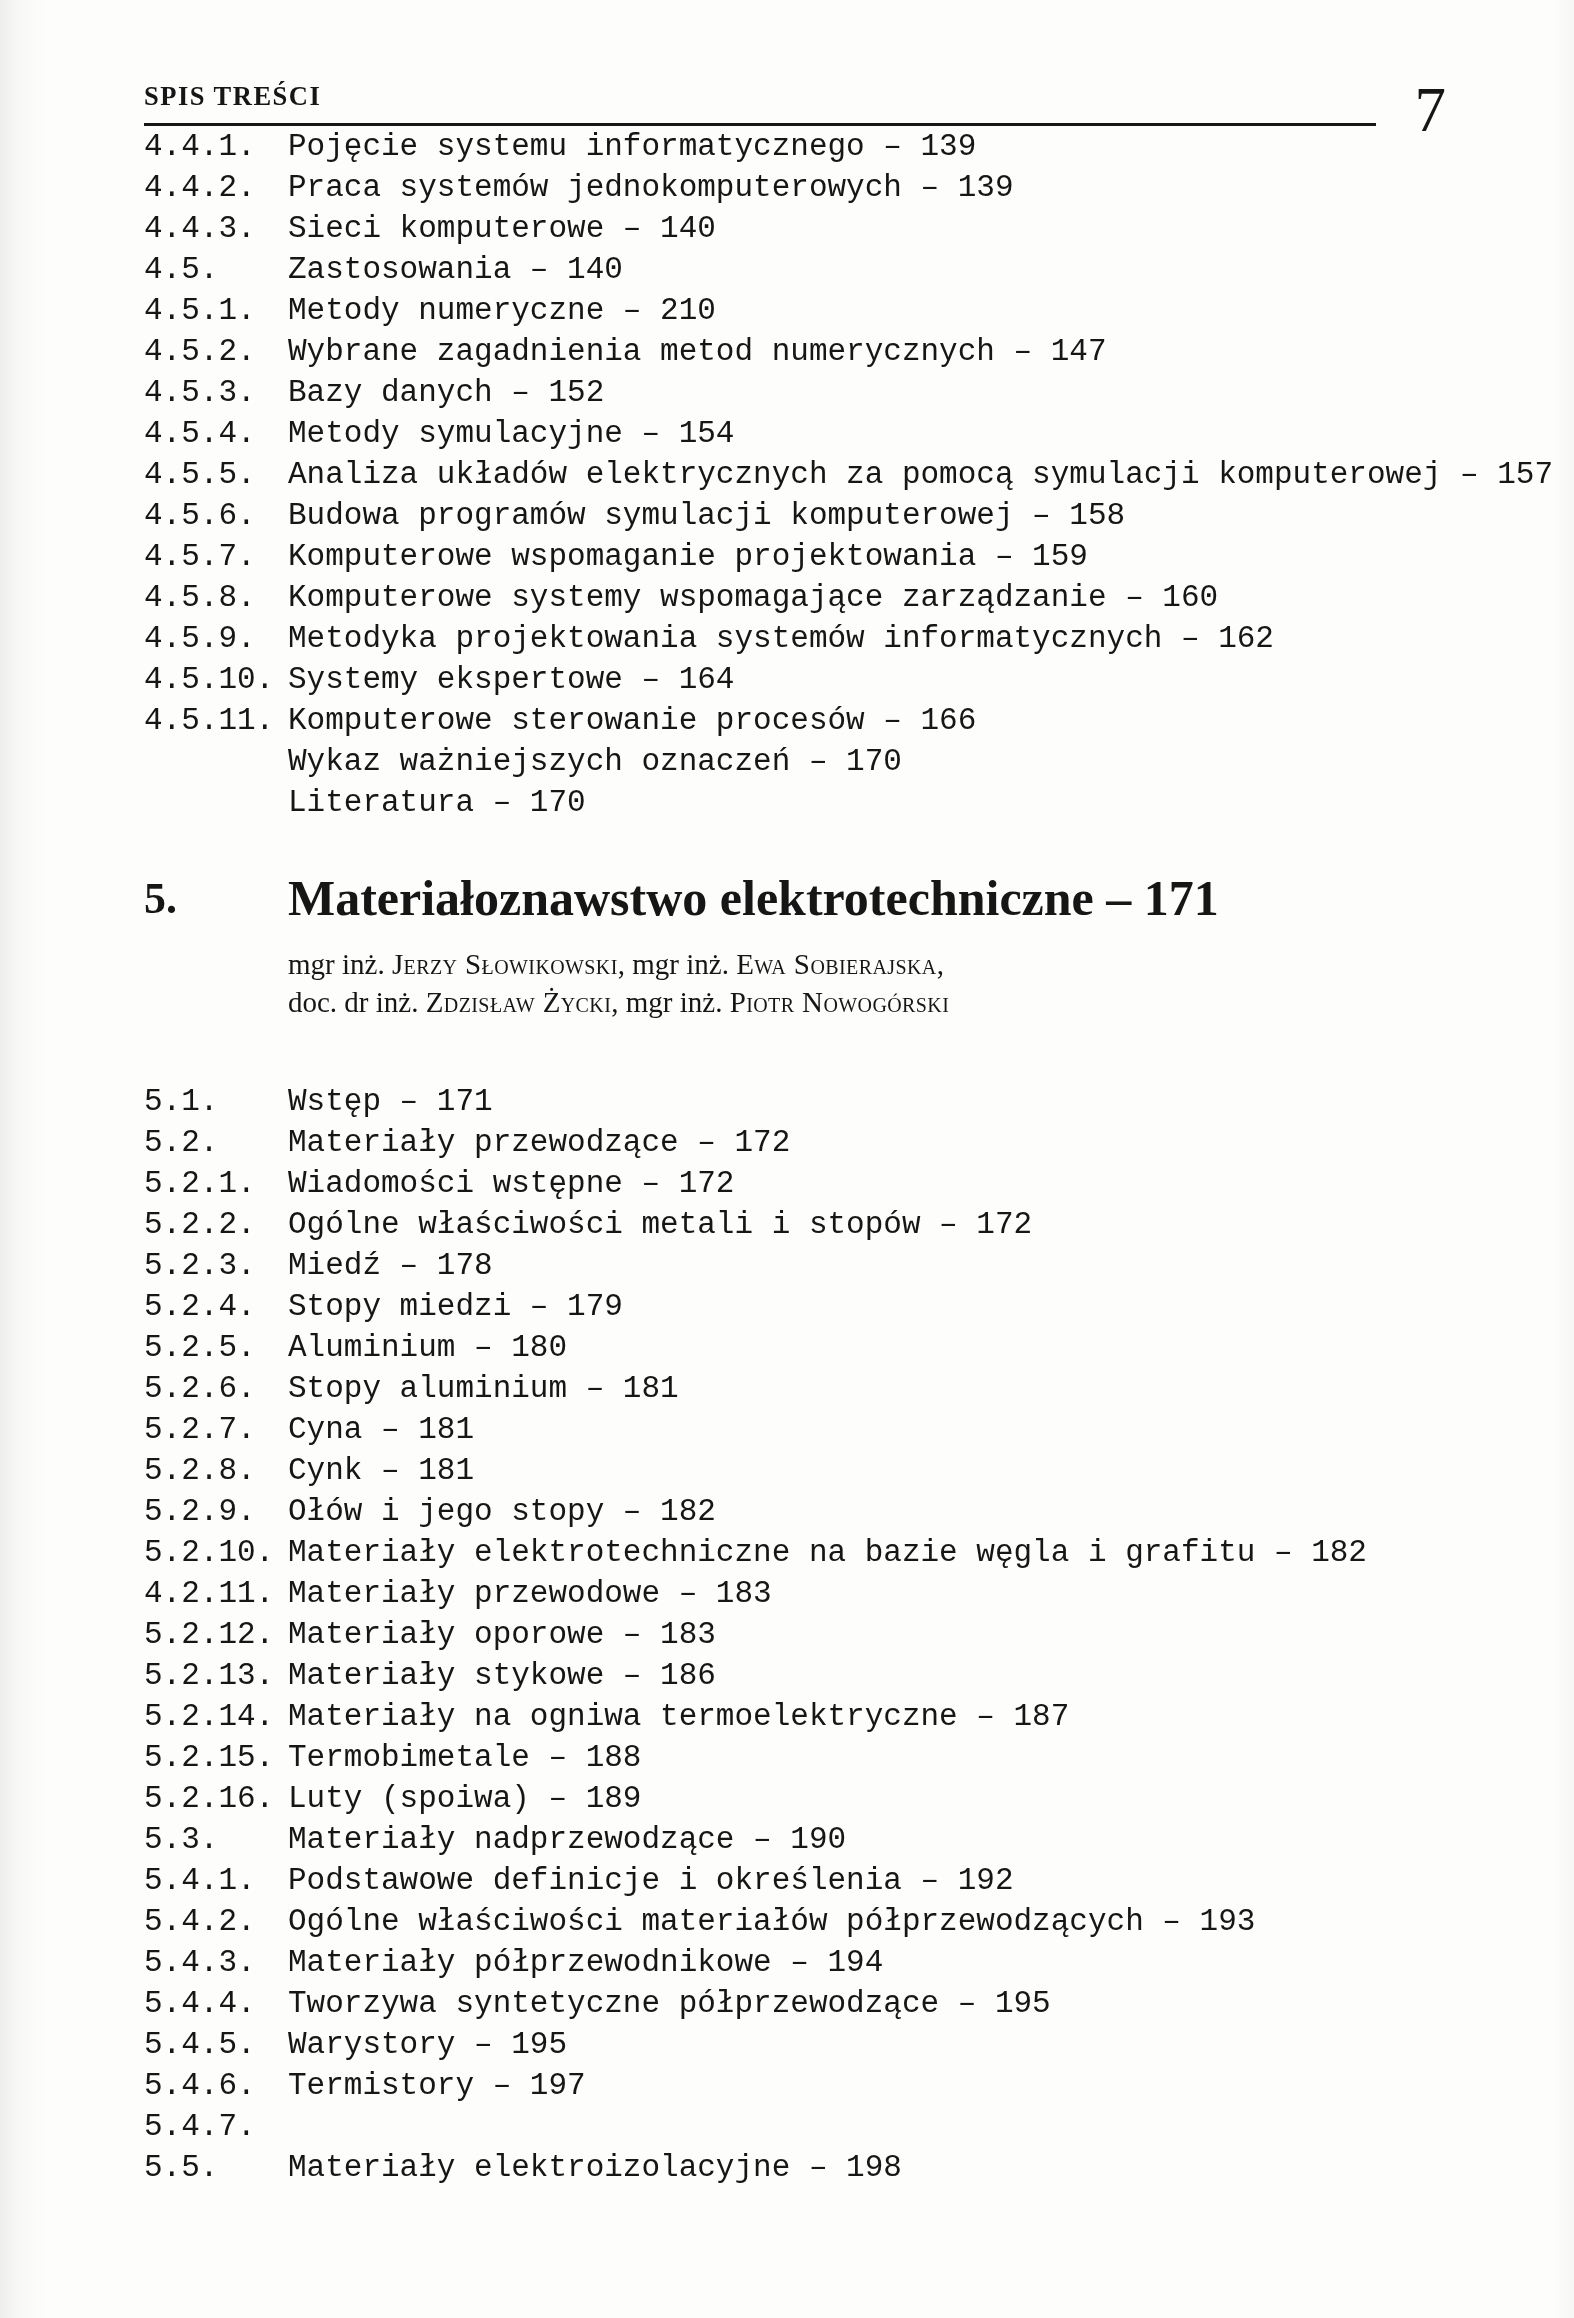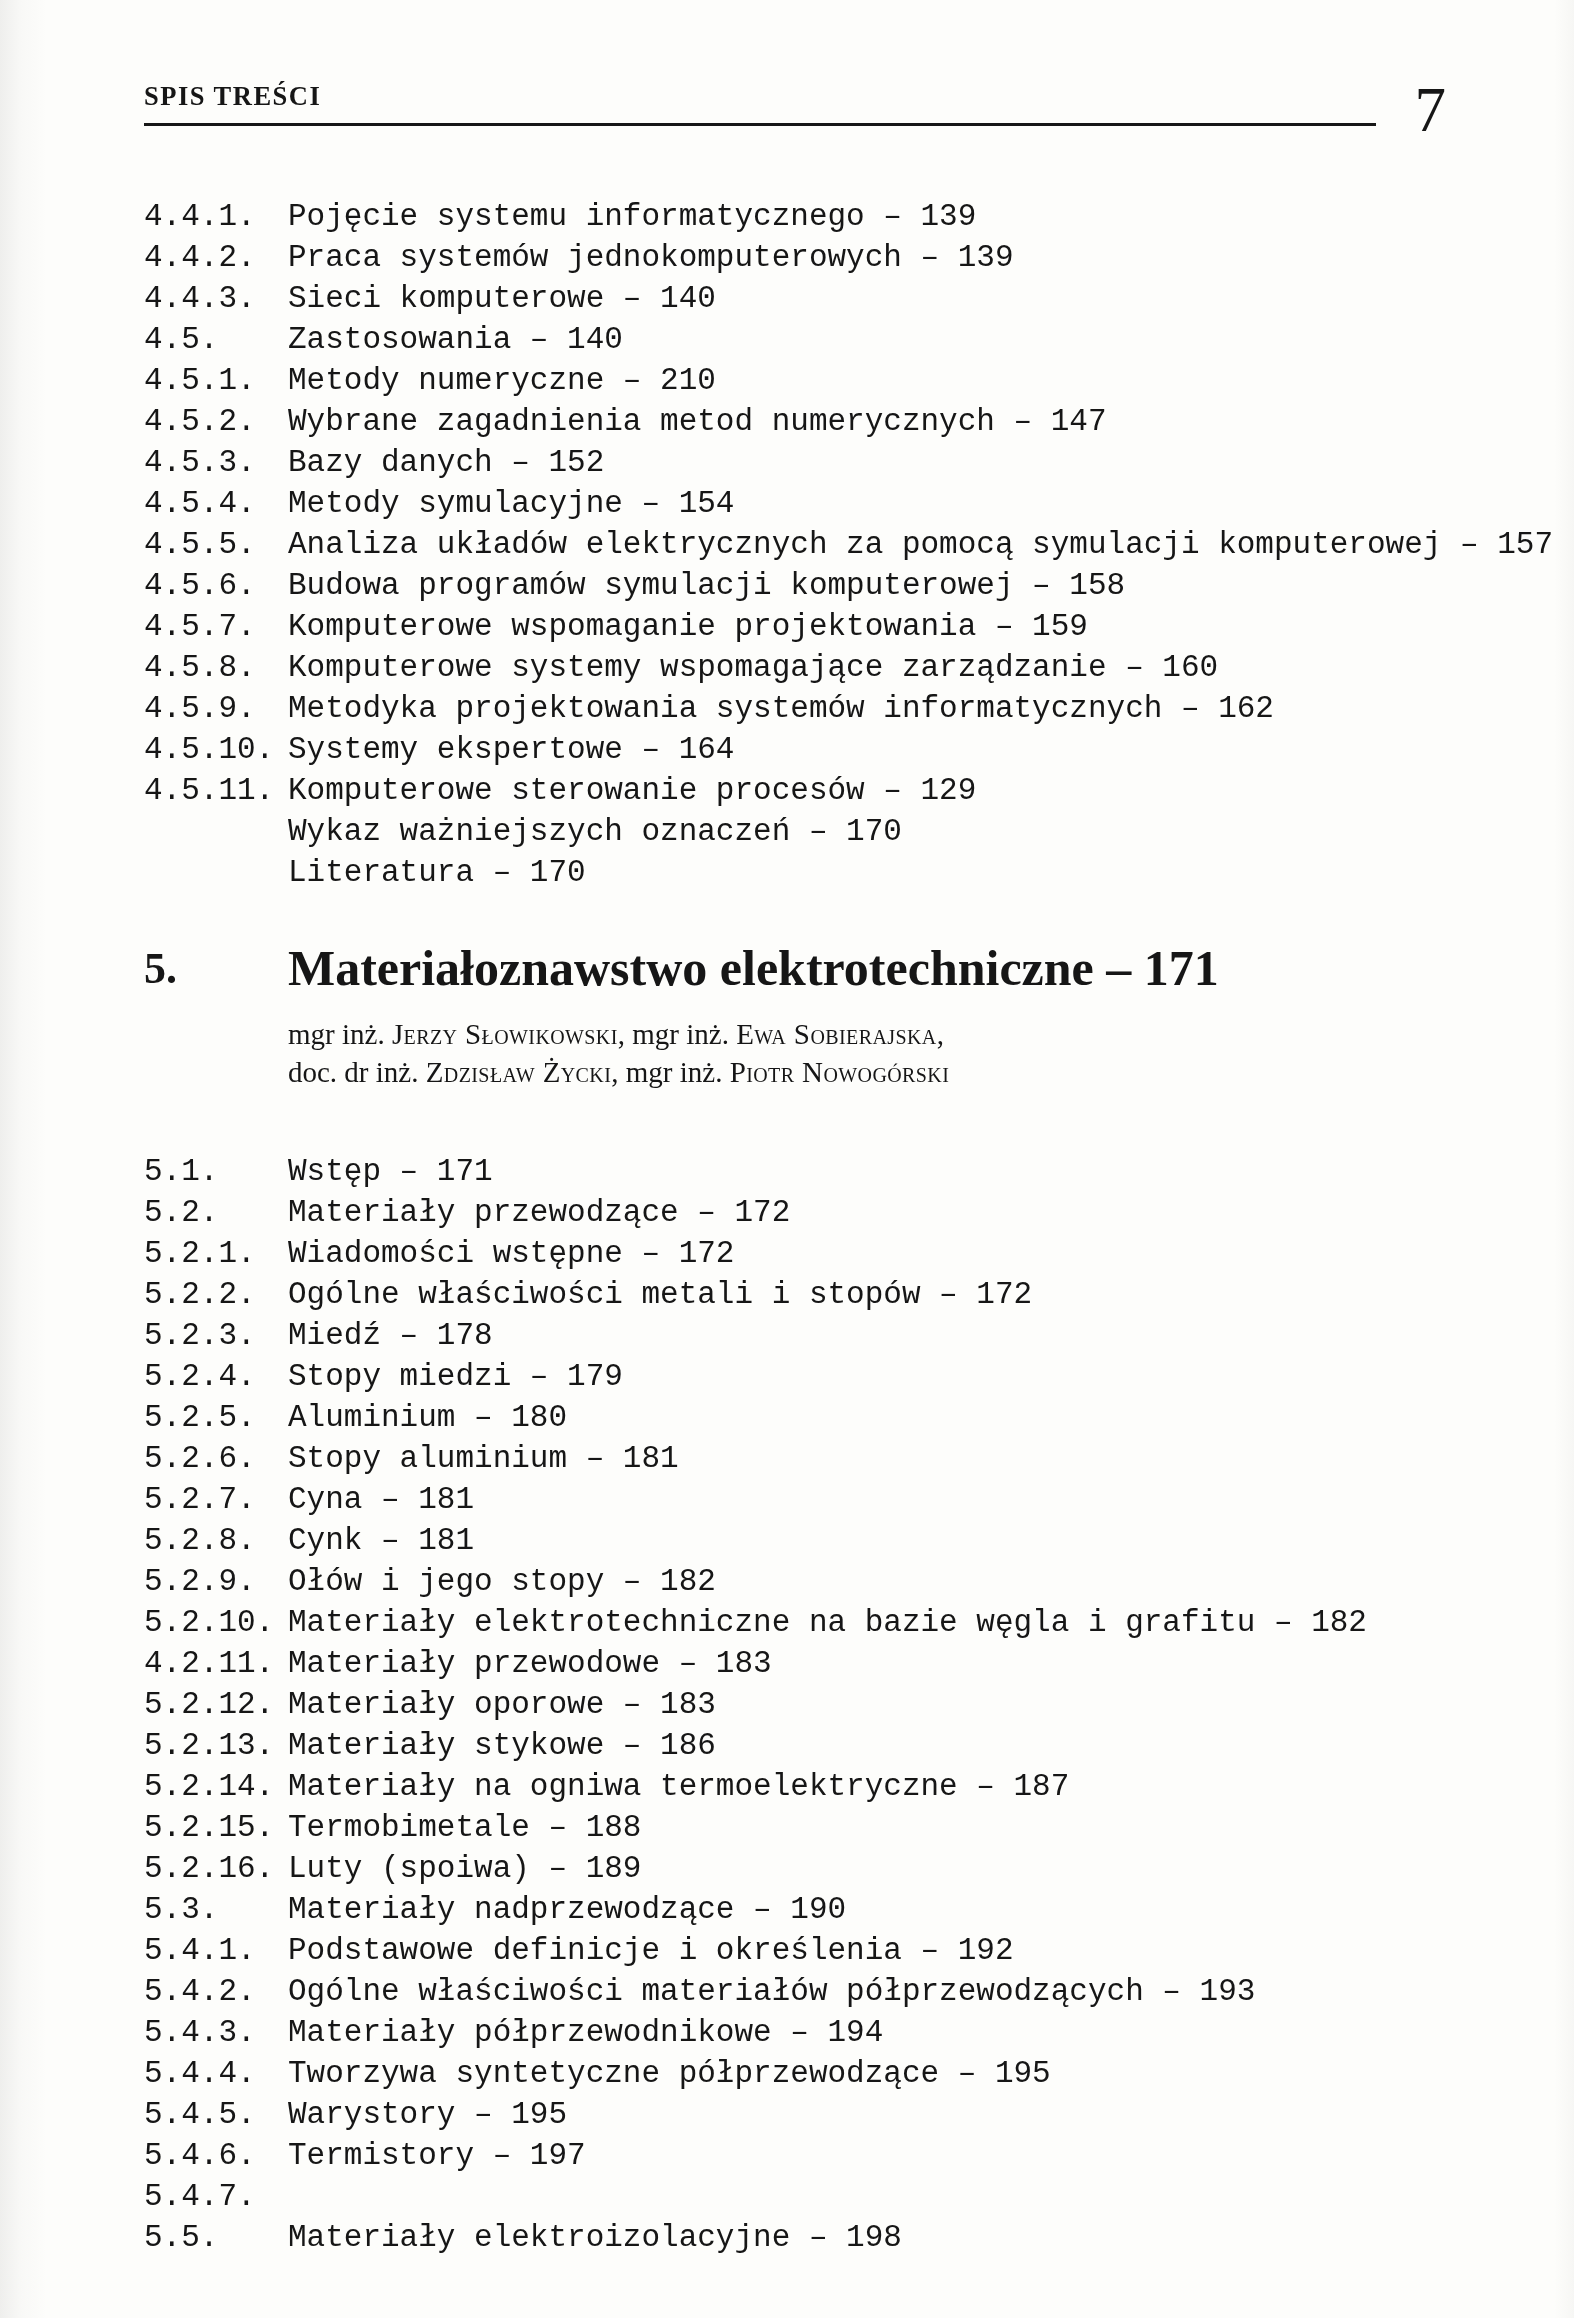--- a/index.html
+++ b/index.html
@@ -24,21 +24,20 @@
       linear-gradient(90deg, rgba(110,110,110,0.10) 0px, rgba(110,110,110,0.03) 21px, rgba(255,255,255,0) 47px),
       linear-gradient(270deg, rgba(140,140,140,0.06) 0px, rgba(255,255,255,0) 19.6px),
       #fdfdfb;
     overflow: hidden;
   }
 
   
   .page-header {
     display: flex;
     align-items: flex-end;
-    margin-bottom: 70px;
   }
   .header-left {
     flex: 1 1 auto;
     border-bottom: 3px solid #171717;
     padding-bottom: 10.6px;
   }
   .header-title {
     font-size: 26.5px;
     font-weight: 700;
     letter-spacing: 1.5px;
@@ -161,21 +160,21 @@
       <div class="toc-row">
         <span class="toc-num">4.5.9.</span>
         <span class="toc-title">Metodyka projektowania systemów informatycznych – 162</span>
       </div>
       <div class="toc-row">
         <span class="toc-num">4.5.10.</span>
         <span class="toc-title">Systemy ekspertowe – 164</span>
       </div>
       <div class="toc-row">
         <span class="toc-num">4.5.11.</span>
-        <span class="toc-title">Komputerowe sterowanie procesów – 129</span>
+        <span class="toc-title">Komputerowe sterowanie procesów – 166</span>
       </div>
       <div class="toc-row">
         <span class="toc-num"></span>
         <span class="toc-title">Wykaz ważniejszych oznaczeń – 170</span>
       </div>
       <div class="toc-row">
         <span class="toc-num"></span>
         <span class="toc-title">Literatura – 170</span>
       </div>
     </div>

